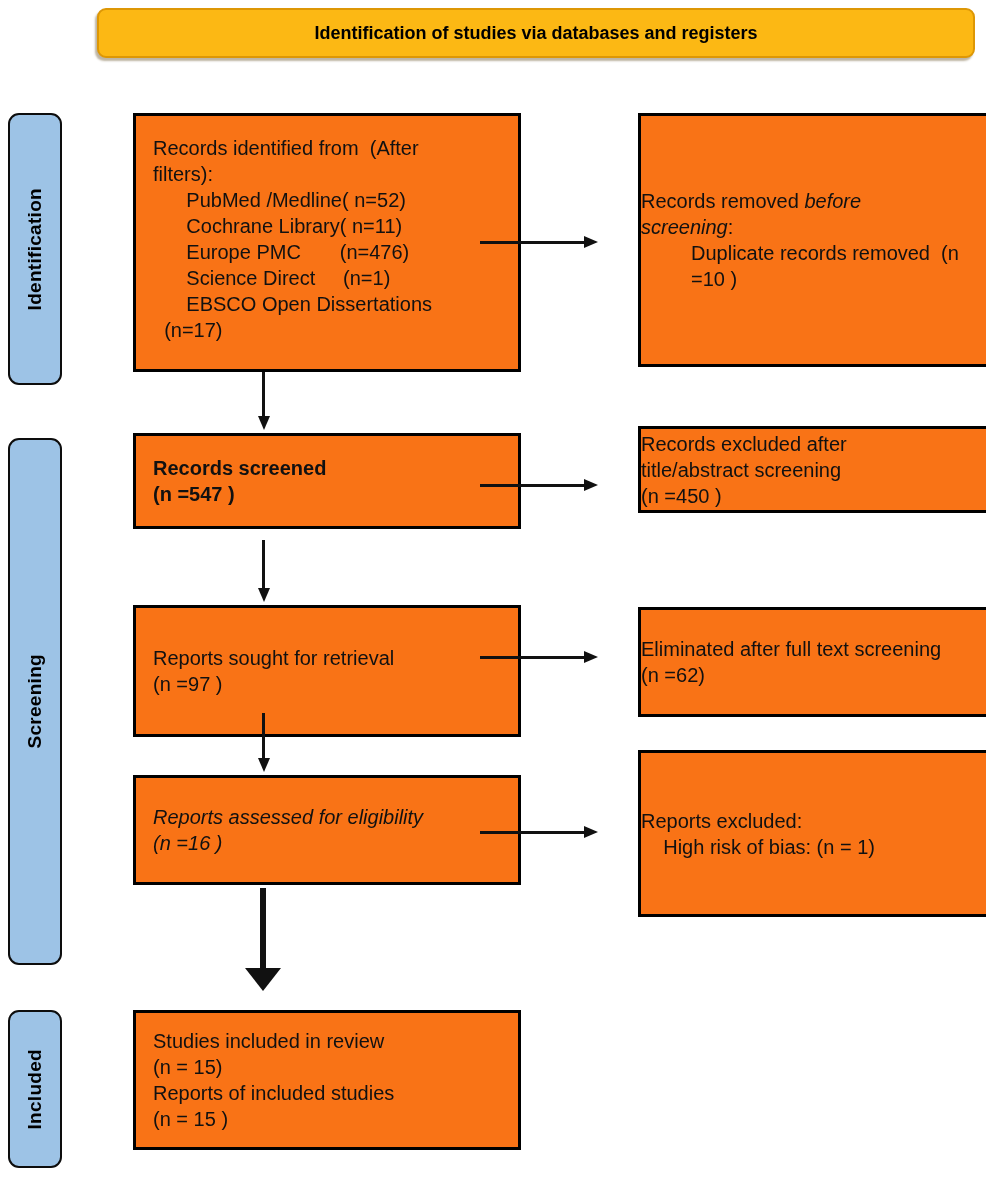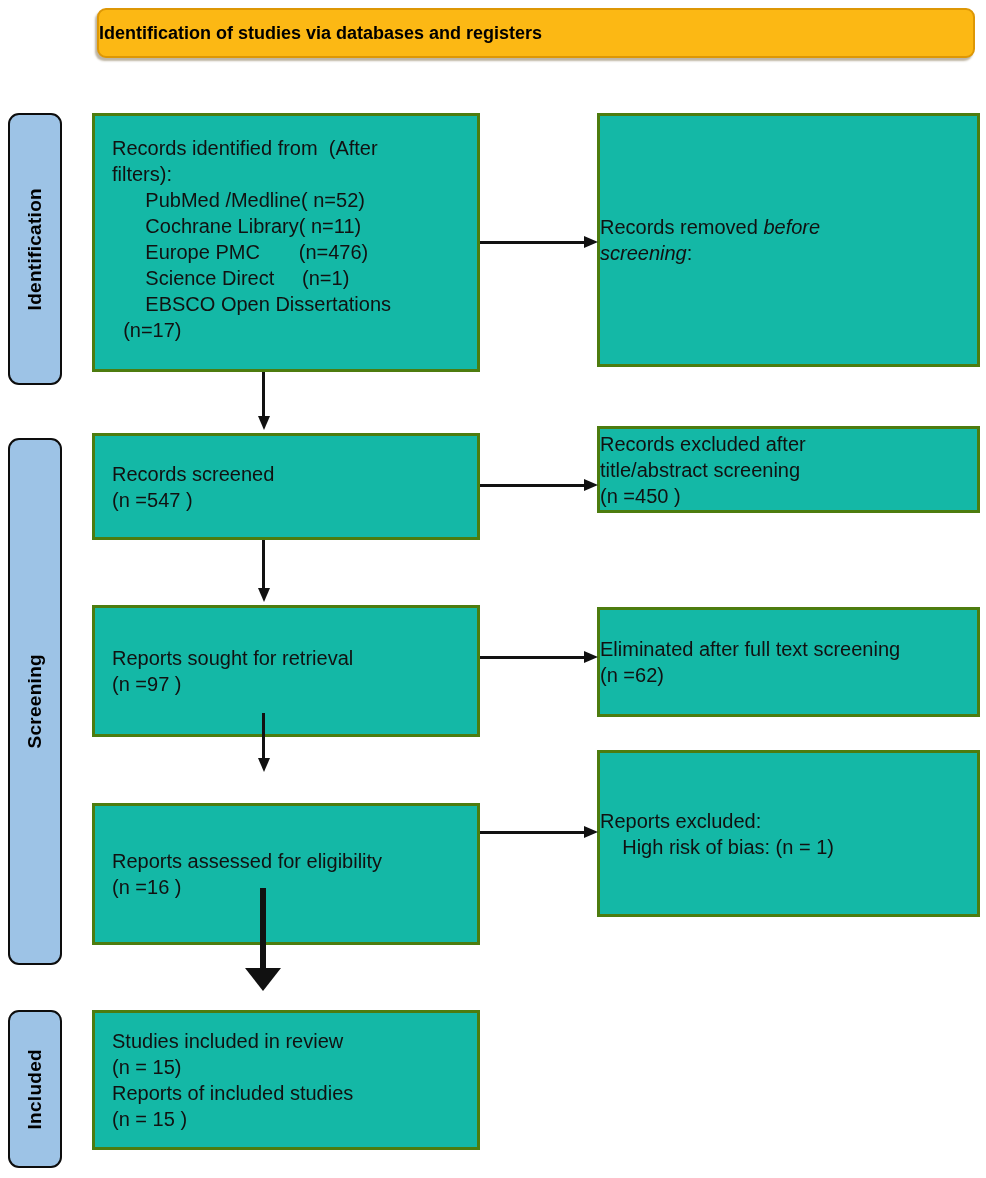--- a/index.html
+++ b/index.html
@@ -20,20 +20,21 @@
   .banner {
     position: absolute;
     left: 97px; top: 8px;
     width: 878px; height: 50px;
     background: #FCB814;
     border: 2px solid #DD9705;
     border-radius: 9px;
     box-shadow: -2px 3px 2px rgba(110, 90, 50, 0.45);
     display: flex;
     align-items: center;
+    justify-content: center;
     font-size: 18px;
     font-weight: bold;
     color: #000000;
   }
 
   
   .stage {
     position: absolute;
     left: 8px;
     width: 54px;
@@ -53,35 +54,36 @@
     color: #000000;
     white-space: nowrap;
   }
   .stage-identification { top: 113px; height: 272px; }
   .stage-screening      { top: 438px; height: 527px; }
   .stage-included       { top: 1010px; height: 158px; }
 
   
   .fbox {
     position: absolute;
-    background: #14b8a6;
-    border: 3px solid #4d7c0f;
+    background: #f97316;
+    border: 3px solid #000000;
     font-size: 20px;
     line-height: 26px;
     color: #111111;
+    margin-left: 41px;
   }
   .fbox .txt { white-space: pre-wrap; }
   .fbox.vcenter { display: flex; align-items: center; }
   .col-l { left: 92px;  width: 388px; padding: 0 10px 0 17px; }
   .col-r { left: 597px; width: 383px; padding: 0 6px 0 0; }
 
   .box-records-identified { top: 113px; height: 259px; padding-top: 19px; }
-  .box-records-screened   { top: 433px; height: 107px; }
+  .box-records-screened   { top: 433px; height: 96px; font-weight: bold; }
   .box-reports-sought     { top: 605px; height: 132px; }
-  .box-reports-assessed   { top: 803px; height: 142px; }
+  .box-reports-assessed   { top: 775px; height: 110px; font-style: italic; }
   .box-studies-included   { top: 1010px; height: 140px; }
 
   .box-records-removed    { top: 113px; height: 254px; }
   .box-records-excluded   { top: 426px; height: 87px; }
   .box-eliminated         { top: 607px; height: 110px; }
   .box-reports-excluded   { top: 750px; height: 167px; }
 
   .indent { margin-left: 50px; white-space: pre-wrap; }
   .ital { font-style: italic; }
 
@@ -156,20 +158,22 @@
     <div class="txt">Studies included in review
 (n = 15)
 Reports of included studies
 (n = 15 )</div>
   </div>
 
   <div class="fbox col-r box-records-removed vcenter">
     <div>
       <span>Records removed </span><span class="ital">before</span><br>
       <span class="ital">screening</span><span>:</span>
+      <div class="indent">Duplicate records removed  (n
+=10 )</div>
     </div>
   </div>
 
   <div class="fbox col-r box-records-excluded vcenter">
     <div class="txt">Records excluded after
 title/abstract screening
 (n =450 )</div>
   </div>
 
   <div class="fbox col-r box-eliminated vcenter">

